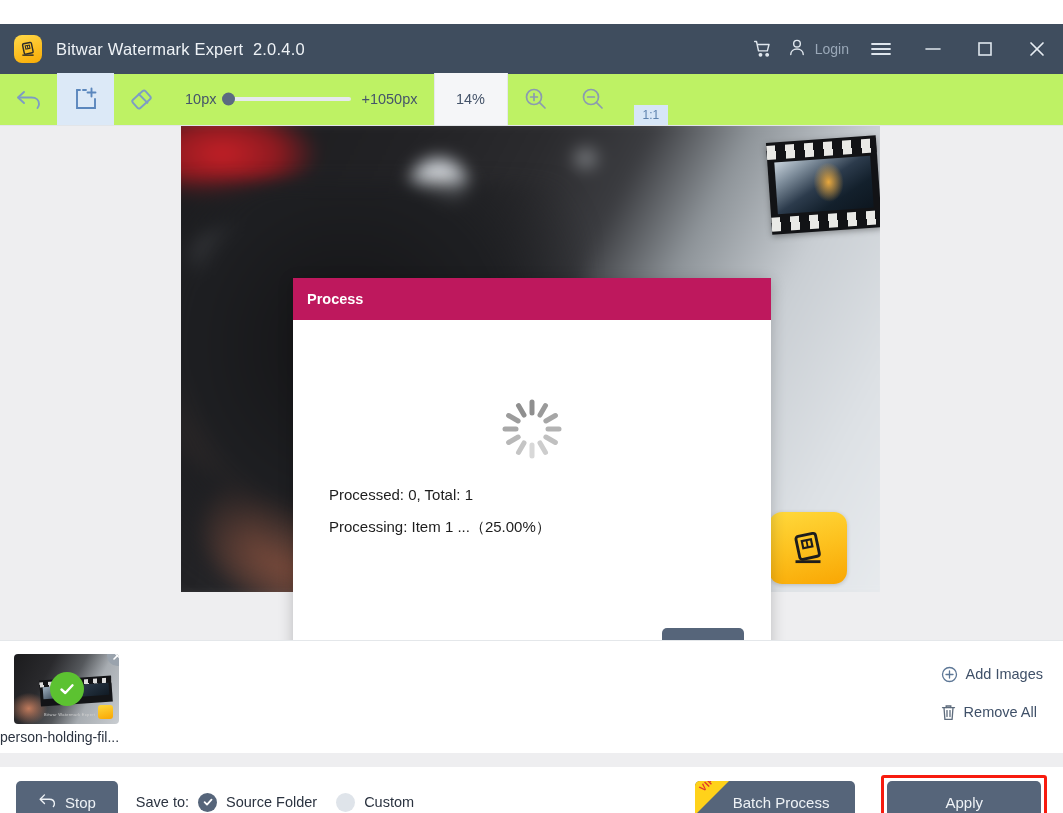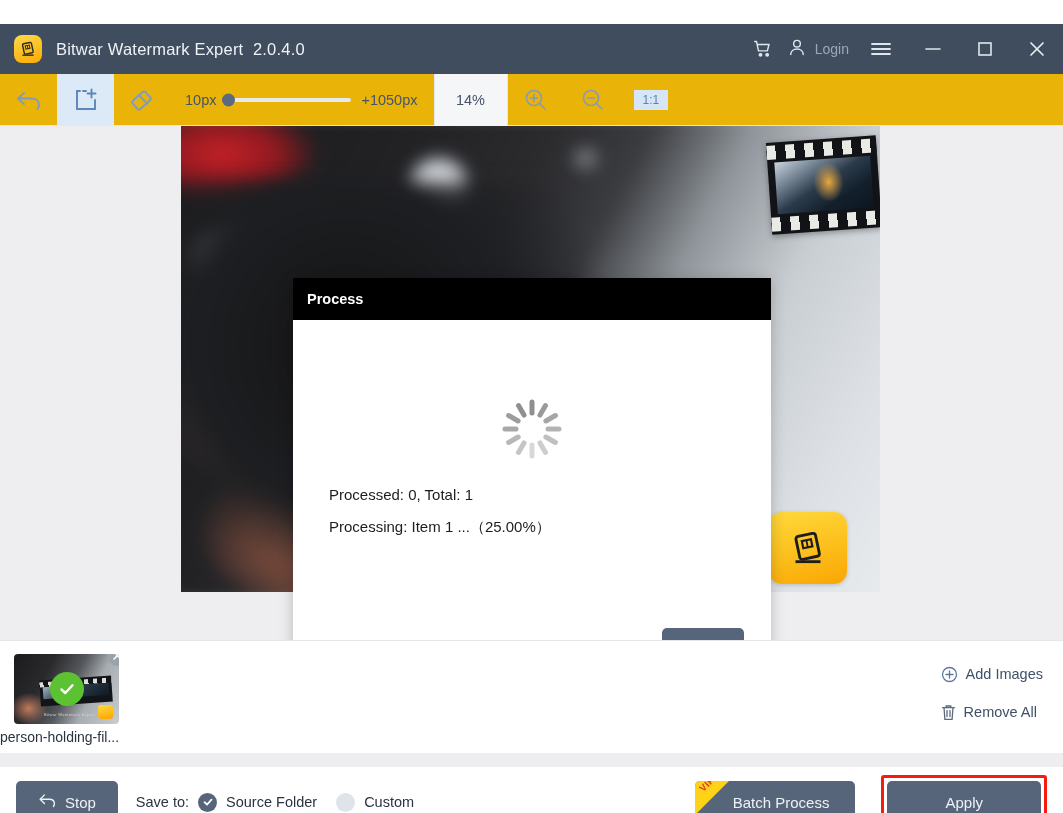--- a/index.html
+++ b/index.html
@@ -41,22 +41,22 @@
     display: flex; align-items: center; justify-content: center;
     color: #d7dee6;
   }
   .tb-login { min-width: auto; padding: 0 6px 0 2px; gap: 8px; }
   .tb-login-text { font-size: 14px; color: #9aa8b8; }
   .tb-win { min-width: 52px; }
 
   
   .toolbar {
     height: 52px; flex: 0 0 52px;
-    background: #eab308;
-    display: flex; align-items: center;
+    background: #bef264;
+    display: flex; align-items: flex-end;
     border-bottom: 1px solid #e2e5e9;
   }
   .tool {
     width: 57px; height: 52px;
     display: flex; align-items: center; justify-content: center;
     color: #7d9cc4;
   }
   .tool.active { background: #dce9f7; }
   .slider-box {
     display: flex; align-items: center; gap: 10px;
@@ -164,21 +164,21 @@
   .dialog {
     position: absolute; left: 293px; top: 152px;
     width: 478px; height: 412px;
     background: #ffffff;
     box-shadow: 0 3px 14px rgba(0,0,0,.22);
     display: flex; flex-direction: column;
     z-index: 50;
   }
   .dialog-head {
     height: 42px; flex: 0 0 42px;
-    background: #000000; color: #ffffff;
+    background: #be185d; color: #ffffff;
     display: flex; align-items: center;
     padding-left: 14px;
     font-size: 14.5px; font-weight: bold;
   }
   .dialog-body {
     flex: 1 1 auto; position: relative;
     padding: 0 34px;
   }
   .spinner {
     position: absolute; left: 50%; top: 76px;

